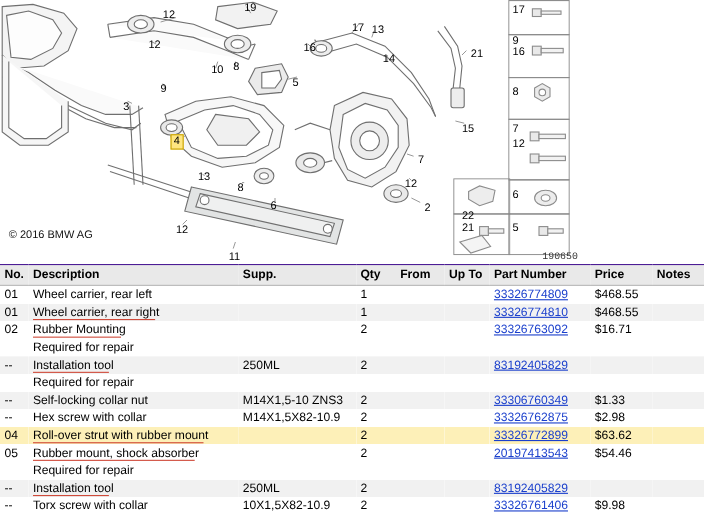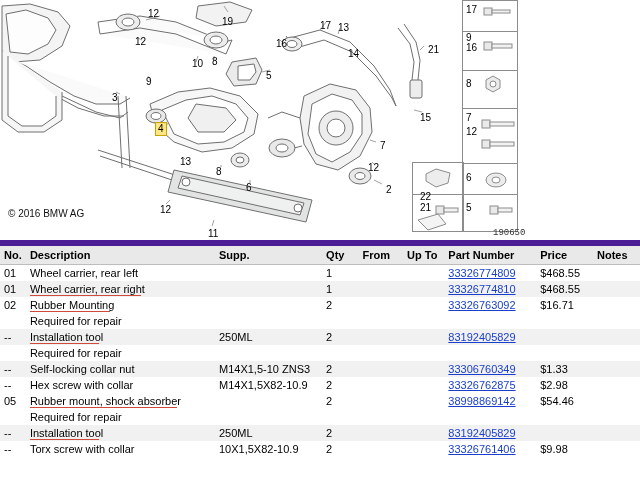--- a/index.html
+++ b/index.html
@@ -86,21 +86,21 @@
     overflow: hidden;
     background: #fff;
   }
   table.parts {
     width: 640px;
     border-collapse: collapse;
     font-size: 11px;
   }
   table.parts thead th {
     background: #e9e9e9;
-    border-top: 6px solid #4c1d95;
+    border-top: 1px solid #4c1d95;
     border-bottom: 1px solid #bdbdbd;
     font-weight: bold;
     font-size: 11px;
     padding: 3px 4px;
     text-align: left;
     color: #000;
   }
   table.parts td {
     padding: 2px 4px;
     vertical-align: top;
@@ -278,21 +278,21 @@
         <rect x="0.5" y="32.5" width="51" height="37"></rect>
         <path d="M14 12 l10 -5 l14 4 l-2 10 l-12 4 l-10 -6 z" fill="#ededed"></path>
         <rect x="24" y="44" width="8" height="8" fill="#e9e9e9"></rect>
         <rect x="32" y="46" width="14" height="4" fill="#f2f2f2"></rect>
         <path d="M6 58 l20 -6 l8 10 l-18 6 z" fill="#f4f4f4"></path>
       </g>
     </svg>
 
     <div id="callouts">
         <div class="cal" style="left: 148px; top: 8px;">12</div>
-        <div class="cal" style="left: 222px; top: 16px;">19</div>
+        <div class="cal" style="left: 222px; top: 2px;">19</div>
         <div class="cal" style="left: 320px; top: 20px;">17</div>
         <div class="cal" style="left: 338px; top: 22px;">13</div>
         <div class="cal" style="left: 276px; top: 38px;">16</div>
         <div class="cal" style="left: 348px; top: 48px;">14</div>
         <div class="cal" style="left: 428px; top: 44px;">21</div>
         <div class="cal" style="left: 135px; top: 36px;">12</div>
         <div class="cal" style="left: 192px; top: 58px;">10</div>
         <div class="cal" style="left: 212px; top: 56px;">8</div>
         <div class="cal" style="left: 266px; top: 70px;">5</div>
         <div class="cal" style="left: 146px; top: 76px;">9</div>
@@ -433,28 +433,39 @@
             <td>--</td>
             <td><span>Hex screw with collar</span></td>
             <td>M14X1,5X82-10.9</td>
             <td>2</td>
             <td></td>
             <td></td>
             <td><span class="partlink">33326762875</span></td>
             <td class="price">$2.98</td>
             <td></td>
           </tr>
+          <tr class="hl">
+            <td>04</td>
+            <td><span class="desc-underline">Roll-over strut with rubber mount</span></td>
+            <td></td>
+            <td>2</td>
+            <td></td>
+            <td></td>
+            <td><span class="partlink">33326772899</span></td>
+            <td class="price">$63.62</td>
+            <td></td>
+          </tr>
           <tr>
             <td>05</td>
             <td><span class="desc-underline">Rubber mount, shock absorber</span></td>
             <td></td>
             <td>2</td>
             <td></td>
             <td></td>
-            <td><span class="partlink">38998869142</span></td>
+            <td><span class="partlink">20197413543</span></td>
             <td class="price">$54.46</td>
             <td></td>
           </tr>
           <tr>
             <td></td>
             <td><span>Required for repair</span></td>
             <td></td>
             <td></td>
             <td></td>
             <td></td>

